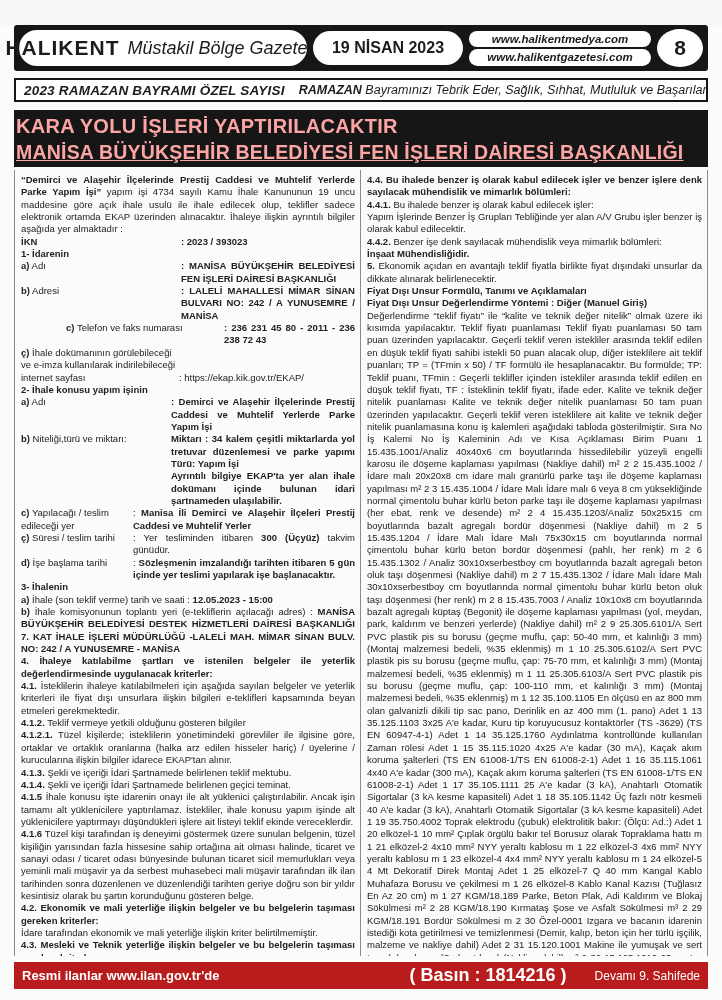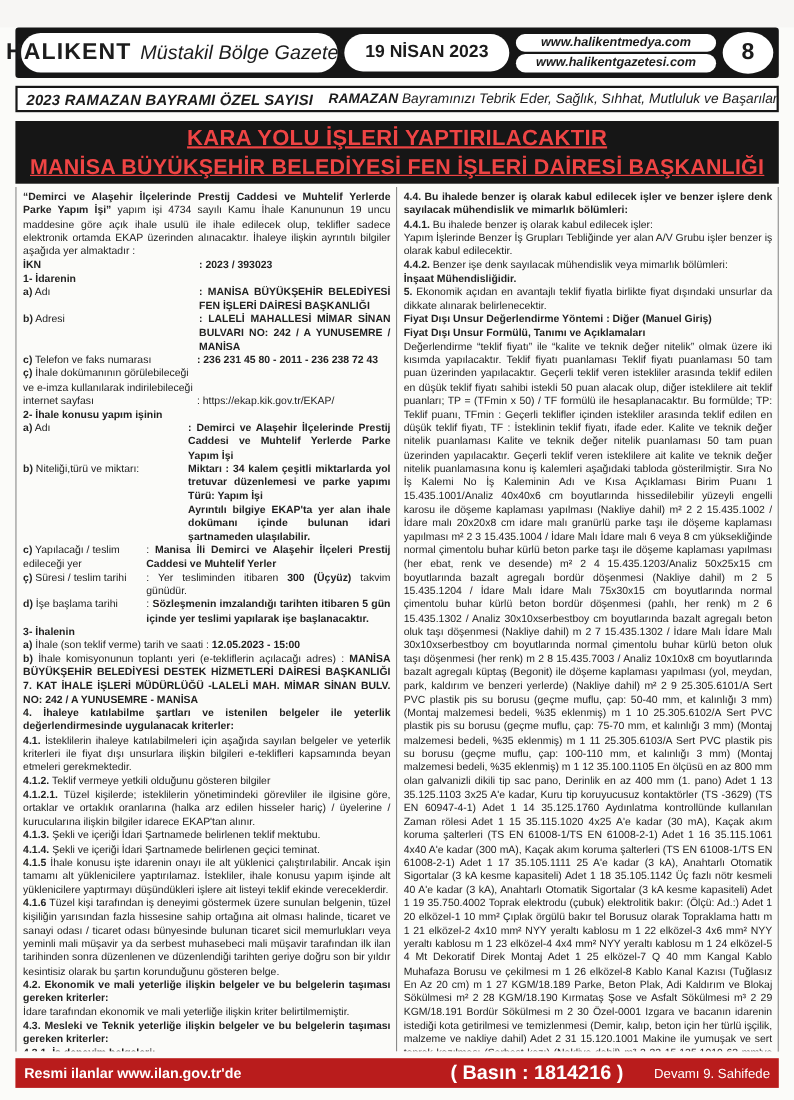--- a/index.html
+++ b/index.html
@@ -51,22 +51,22 @@
     border:2px solid #161616; background:#fff;
     display:flex; align-items:center; gap:14px; padding:0 8px;
     white-space:nowrap; overflow:hidden;
   }
   .banner-left  { font-weight:bold; font-style:italic; font-size:13.5px; letter-spacing:.2px; }
   .banner-right { font-style:italic; font-size:12.5px; }
   .banner-right .brand-word { font-weight:bold; }
 
   
   .notice-title {
-    margin:8px 14px 0; background:#161616; color:#ef4444;
-    text-align:center; padding:5px 2px 7px; height:57px;text-decoration:underline;
+    margin:8px 14px 0; background:#161616; color:#fca5a5;
+    text-align:left; padding:5px 2px 7px; height:57px;
   }
   .title1 { font-weight:bold; font-size:20px; letter-spacing:.3px; }
   .title2 { font-weight:bold; font-size:19.5px; text-decoration:underline; margin-top:3px; letter-spacing:.2px; }
 
   
   .notice-body {
     margin:3px 14px 0; height:786px;
     display:flex; background:#fbfbf9;
     border-left:1px solid #8a8a8a; border-right:1px solid #8a8a8a;
     overflow:hidden;
@@ -135,21 +135,21 @@
         <div class="para"><span class="b">1- İdarenin</span></div>
         <div class="kv">
           <div class="kv-label" style="width: 160px;"><span class="b">a)</span><span> Adı</span></div>
           <div class="kv-value"><span class="b">: MANİSA BÜYÜKŞEHİR BELEDİYESİ FEN İŞLERİ DAİRESİ BAŞKANLIĞI</span></div>
         </div>
         <div class="kv">
           <div class="kv-label" style="width: 160px;"><span class="b">b)</span><span> Adresi</span></div>
           <div class="kv-value"><span class="b">: LALELİ MAHALLESİ MİMAR SİNAN BULVARI NO: 242 / A YUNUSEMRE / MANİSA</span></div>
         </div>
         <div class="kv">
-          <div class="kv-label" style="width: 158px;"><span class="b">c)</span><span> Telefon ve faks numarası</span></div>
+          <div class="kv-label" style="width: 158px; margin-left: 45px;"><span class="b">c)</span><span> Telefon ve faks numarası</span></div>
           <div class="kv-value"><span class="b">: 236 231 45 80 - 2011 - 236 238 72 43</span></div>
         </div>
         <div class="kv bottom">
           <div class="kv-label" style="width: 158px;"><span class="b">ç)</span><span> İhale dokümanının görülebileceği ve e-imza kullanılarak indirilebileceği internet sayfası</span></div>
           <div class="kv-value"><span>: https://ekap.kik.gov.tr/EKAP/</span></div>
         </div>
         <div class="para"><span class="b">2- İhale konusu yapım işinin</span></div>
         <div class="kv">
           <div class="kv-label" style="width: 150px;"><span class="b">a)</span><span> Adı</span></div>
           <div class="kv-value"><span class="b">: Demirci ve Alaşehir İlçelerinde Prestij Caddesi ve Muhtelif Yerlerde Parke Yapım İşi</span></div>
@@ -185,22 +185,22 @@
         <div class="para"><span>İdare tarafından ekonomik ve mali yeterliğe ilişkin kriter belirtilmemiştir.</span></div>
         <div class="para"><span class="b">4.3. Mesleki ve Teknik yeterliğe ilişkin belgeler ve bu belgelerin taşıması gereken kriterler:</span></div>
         <div class="para"><span class="b">4.3.1. İş deneyim belgeleri:</span></div>
       </div>
     <div class="col col-right">
         <div class="para"><span class="b">4.4. Bu ihalede benzer iş olarak kabul edilecek işler ve benzer işlere denk sayılacak mühendislik ve mimarlık bölümleri:</span></div>
         <div class="para"><span class="b">4.4.1.</span><span> Bu ihalede benzer iş olarak kabul edilecek işler:</span></div>
         <div class="para"><span>Yapım İşlerinde Benzer İş Grupları Tebliğinde yer alan A/V Grubu işler benzer iş olarak kabul edilecektir.</span></div>
         <div class="para"><span class="b">4.4.2.</span><span> Benzer işe denk sayılacak mühendislik veya mimarlık bölümleri:</span><br><span class="b">İnşaat Mühendisliğidir.</span></div>
         <div class="para"><span class="b">5.</span><span> Ekonomik açıdan en avantajlı teklif fiyatla birlikte fiyat dışındaki unsurlar da dikkate alınarak belirlenecektir.</span></div>
+        <div class="para"><span class="b">Fiyat Dışı Unsur Formülü, Tanımı ve Açıklamaları</span></div>
         <div class="para"><span class="b">Fiyat Dışı Unsur Değerlendirme Yöntemi : Diğer (Manuel Giriş)</span></div>
-        <div class="para"><span class="b">Fiyat Dışı Unsur Formülü, Tanımı ve Açıklamaları</span></div>
         <div class="para"><span>Değerlendirme “teklif fiyatı” ile “kalite ve teknik değer nitelik” olmak üzere iki kısımda yapılacaktır. Teklif fiyatı puanlaması Teklif fiyatı puanlaması 50 tam puan üzerinden yapılacaktır. Geçerli teklif veren istekliler arasında teklif edilen en düşük teklif fiyatı sahibi istekli 50 puan alacak olup, diğer isteklilere ait teklif puanları; TP = (TFmin x 50) / TF formülü ile hesaplanacaktır. Bu formülde; TP: Teklif puanı, TFmin : Geçerli teklifler içinden istekliler arasında teklif edilen en düşük teklif fiyatı, TF : İsteklinin teklif fiyatı, ifade eder. Kalite ve teknik değer nitelik puanlaması Kalite ve teknik değer nitelik puanlaması 50 tam puan üzerinden yapılacaktır. Geçerli teklif veren isteklilere ait kalite ve teknik değer nitelik puanlamasına konu iş kalemleri aşağıdaki tabloda gösterilmiştir. Sıra No İş Kalemi No İş Kaleminin Adı ve Kısa Açıklaması Birim Puanı 1 15.435.1001/Analiz 40x40x6 cm boyutlarında hissedilebilir yüzeyli engelli karosu ile döşeme kaplaması yapılması (Nakliye dahil) m² 2 2 15.435.1002 / İdare malı 20x20x8 cm idare malı granürlü parke taşı ile döşeme kaplaması yapılması m² 2 3 15.435.1004 / İdare Malı İdare malı 6 veya 8 cm yüksekliğinde normal çimentolu buhar kürlü beton parke taşı ile döşeme kaplaması yapılması (her ebat, renk ve desende) m² 2 4 15.435.1203/Analiz 50x25x15 cm boyutlarında bazalt agregalı bordür döşenmesi (Nakliye dahil) m 2 5 15.435.1204 / İdare Malı İdare Malı 75x30x15 cm boyutlarında normal çimentolu buhar kürlü beton bordür döşenmesi (pahlı, her renk) m 2 6 15.435.1302 / Analiz 30x10xserbestboy cm boyutlarında bazalt agregalı beton oluk taşı döşenmesi (Nakliye dahil) m 2 7 15.435.1302 / İdare Malı İdare Malı 30x10xserbestboy cm boyutlarında normal çimentolu buhar kürlü beton oluk taşı döşenmesi (her renk) m 2 8 15.435.7003 / Analiz 10x10x8 cm boyutlarında bazalt agregalı küptaş (Begonit) ile döşeme kaplaması yapılması (yol, meydan, park, kaldırım ve benzeri yerlerde) (Nakliye dahil) m² 2 9 25.305.6101/A Sert PVC plastik pis su borusu (geçme muflu, çap: 50-40 mm, et kalınlığı 3 mm) (Montaj malzemesi bedeli, %35 eklenmiş) m 1 10 25.305.6102/A Sert PVC plastik pis su borusu (geçme muflu, çap: 75-70 mm, et kalınlığı 3 mm) (Montaj malzemesi bedeli, %35 eklenmiş) m 1 11 25.305.6103/A Sert PVC plastik pis su borusu (geçme muflu, çap: 100-110 mm, et kalınlığı 3 mm) (Montaj malzemesi bedeli, %35 eklenmiş) m 1 12 35.100.1105 En ölçüsü en az 800 mm olan galvanizli dikili tip sac pano, Derinlik en az 400 mm (1. pano) Adet 1 13 35.125.1103 3x25 A'e kadar, Kuru tip koruyucusuz kontaktörler (TS -3629) (TS EN 60947-4-1) Adet 1 14 35.125.1760 Aydınlatma kontrollünde kullanılan Zaman rölesi Adet 1 15 35.115.1020 4x25 A'e kadar (30 mA), Kaçak akım koruma şalterleri (TS EN 61008-1/TS EN 61008-2-1) Adet 1 16 35.115.1061 4x40 A'e kadar (300 mA), Kaçak akım koruma şalterleri (TS EN 61008-1/TS EN 61008-2-1) Adet 1 17 35.105.1111 25 A'e kadar (3 kA), Anahtarlı Otomatik Sigortalar (3 kA kesme kapasiteli) Adet 1 18 35.105.1142 Üç fazlı nötr kesmeli 40 A'e kadar (3 kA), Anahtarlı Otomatik Sigortalar (3 kA kesme kapasiteli) Adet 1 19 35.750.4002 Toprak elektrodu (çubuk) elektrolitik bakır: (Ölçü: Ad.:) Adet 1 20 elközel-1 10 mm² Çıplak örgülü bakır tel Borusuz olarak Topraklama hattı m 1 21 elközel-2 4x10 mm² NYY yeraltı kablosu m 1 22 elközel-3 4x6 mm² NYY yeraltı kablosu m 1 23 elközel-4 4x4 mm² NYY yeraltı kablosu m 1 24 elközel-5 4 Mt Dekoratif Direk Montaj Adet 1 25 elközel-7 Q 40 mm Kangal Kablo Muhafaza Borusu ve çekilmesi m 1 26 elközel-8 Kablo Kanal Kazısı (Tuğlasız En Az 20 cm) m 1 27 KGM/18.189 Parke, Beton Plak, Adi Kaldırım ve Blokaj Sökülmesi m² 2 28 KGM/18.190 Kırmataş Şose ve Asfalt Sökülmesi m³ 2 29 KGM/18.191 Bordür Sökülmesi m 2 30 Özel-0001 Izgara ve bacanın idarenin istediği kota getirilmesi ve temizlenmesi (Demir, kalıp, beton için her türlü işçilik, malzeme ve nakliye dahil) Adet 2 31 15.120.1001 Makine ile yumuşak ve sert toprak kazılması (Serbest kazı) (Nakliye dahil) m³ 2 32 15.125.1010 63 mm'ye kadar kırmataş temin edile-</span></div>
       </div>
   </div>
 
   <div class="footer">
     <span class="footer-left">Resmi ilanlar www.ilan.gov.tr'de</span>
     <span class="footer-press">( Basın : 1814216 )</span>
     <span class="footer-cont">Devamı 9. Sahifede</span>
   </div>
 

